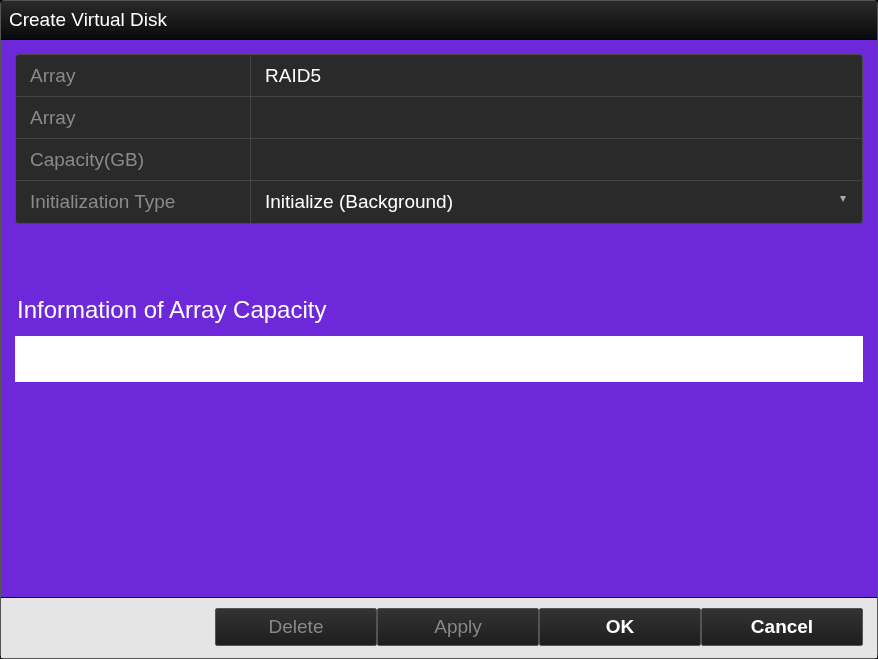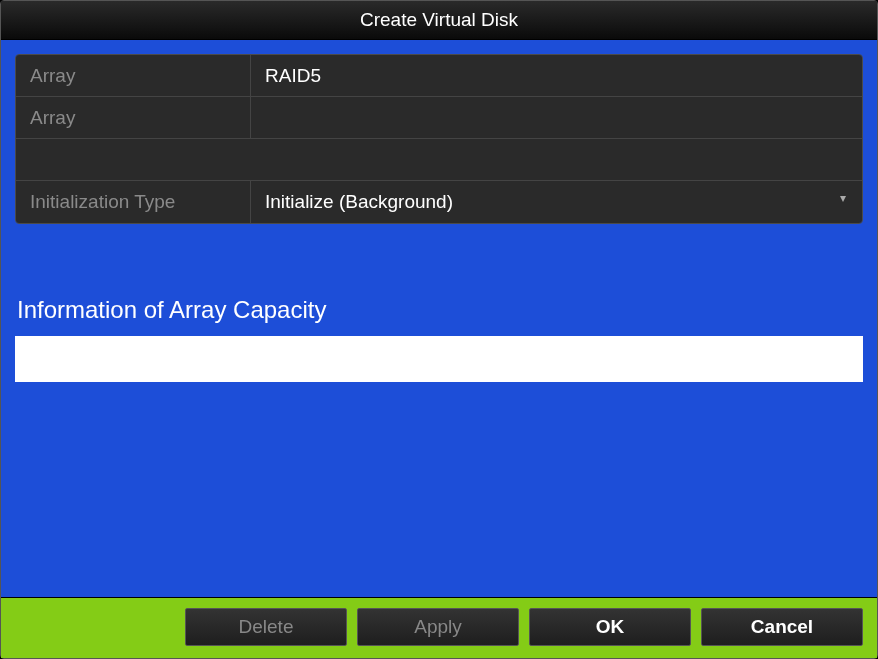--- a/index.html
+++ b/index.html
@@ -19,29 +19,29 @@
       height: 659px;
       background: #1a1a1a;
       border: 1px solid #555;
       border-radius: 4px;
       display: flex;
       flex-direction: column;
     }
     .titlebar {
       background: linear-gradient(to bottom, #2a2a2a, #0a0a0a);
       color: #fff;
-      text-align: center;
-      padding: 8px 0;
+      text-align: left;
+      padding: 8px 8px;
       font-size: 19px;
       border-bottom: 1px solid #000;
     }
     .content {
       flex: 1;
       padding: 14px;
-      background: #1d4ed8;
+      background: #6d28d9;
       display: flex;
       flex-direction: column;
     }
     .form-table {
       border: 1px solid #4a4a4a;
       border-radius: 4px;
       overflow: hidden;
     }
     .form-row {
       display: flex;
@@ -101,25 +101,24 @@
     }
     .info-box {
       background: #fff;
       height: 46px;
       width: 100%;
     }
     .spacer {
       flex: 1;
     }
     .button-bar {
-      background: #84cc16;
+      background: #e5e5e5;
       padding: 10px 14px 12px 14px;
       display: flex;
       justify-content: flex-end;
-      gap: 10px;
       border-top: 1px solid #000;
     }
     .btn {
       width: 162px;
       height: 38px;
       background: linear-gradient(to bottom, #333, #1e1e1e);
       border: 1px solid #555;
       border-radius: 2px;
       color: #ccc;
       font-size: 19px;
@@ -152,20 +151,21 @@
       </div>
 
       <div class="form-row">
         <div class="form-label">Array</div>
         <div class="form-value">
           <input type="text" class="form-input" value="" style="">
         </div>
       </div>
 
       <div class="form-row">
+        <div class="form-label">Capacity(GB)</div>
         <div class="form-value">
           <input type="text" class="form-input" value="" style="">
         </div>
       </div>
 
       <div class="form-row">
         <div class="form-label">Initialization Type</div>
         <div class="form-value">
           <div class="dropdown">
             <span>Initialize (Background)</span>

